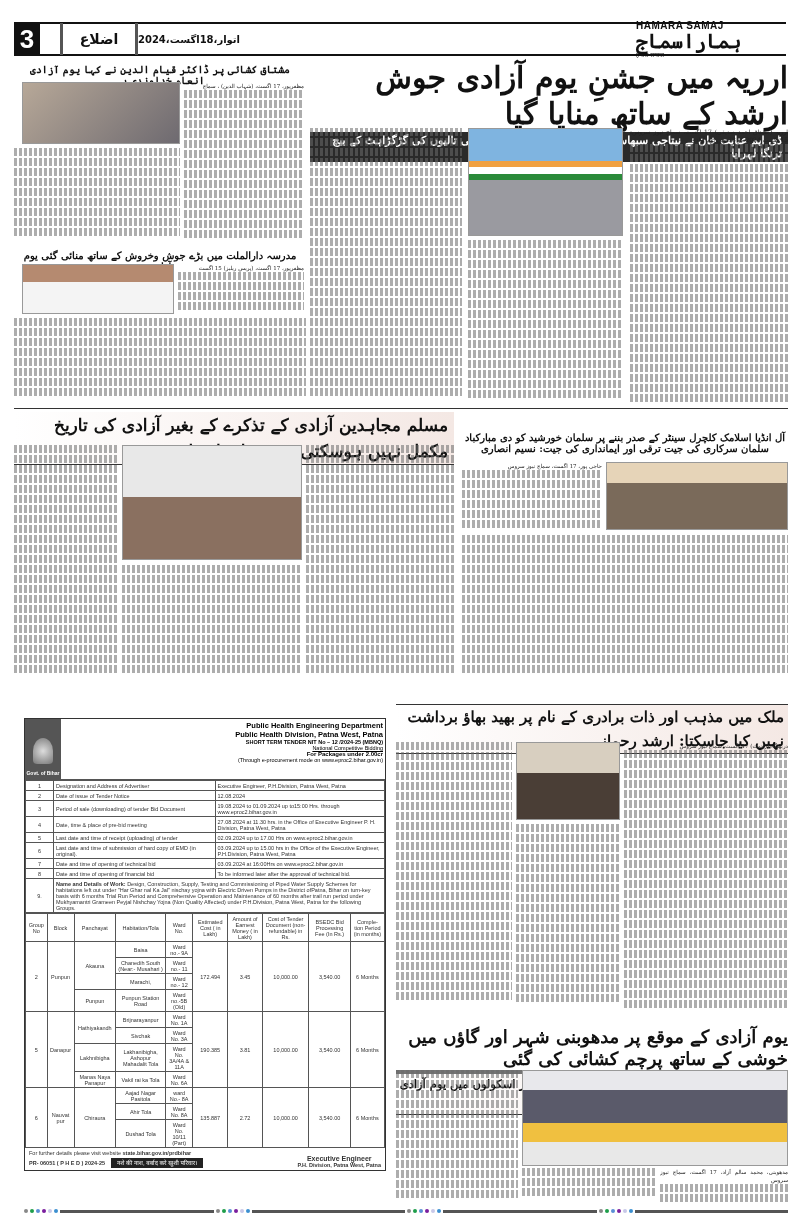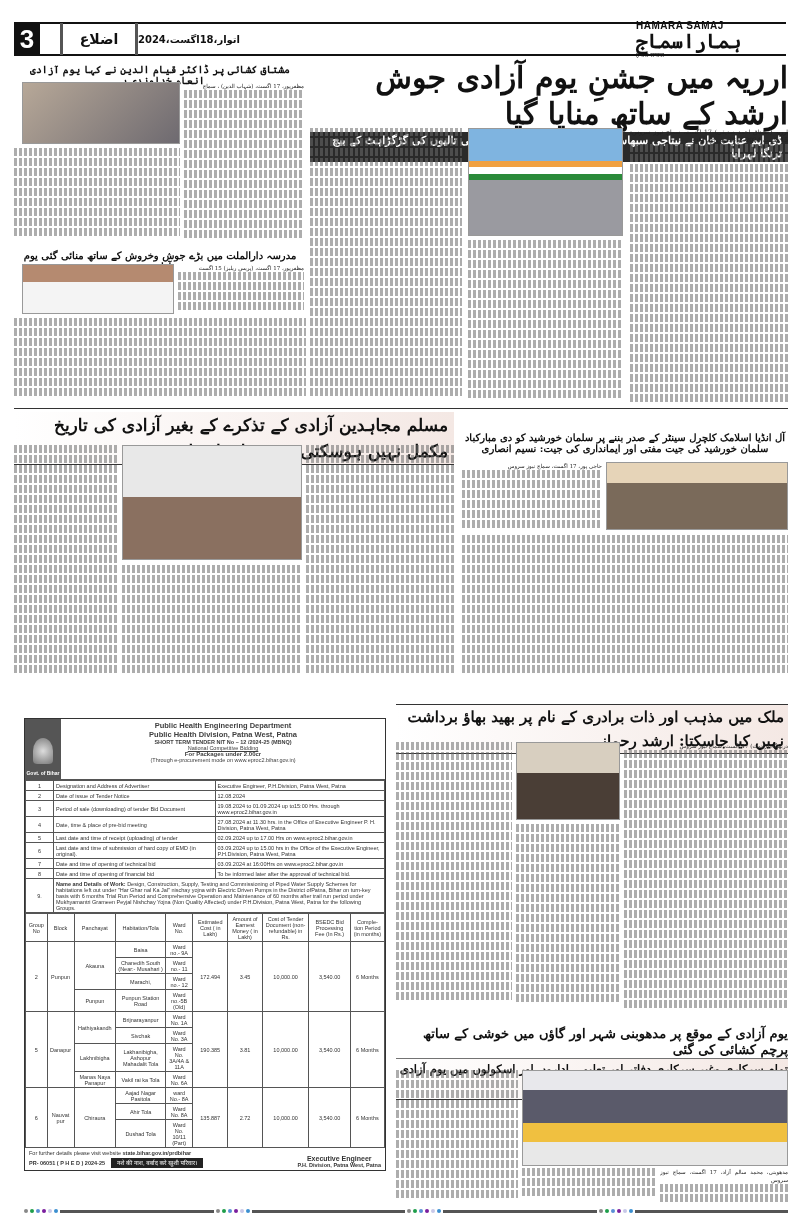--- a/index.html
+++ b/index.html
@@ -241,21 +241,21 @@
     <span></span>
     <span></span>
     <span></span>
     <span></span>
     <span></span>
     <span></span>
 </div>
 
 <div class="abs" style="left:462px;top:432px;width:326px">
   <div class="sub">آل انڈیا اسلامک کلچرل سینٹر کے صدر بننے پر سلمان خورشید کو دی مبارکباد</div>
-  <div class="sub">سلمان خورشید کی جیت مفتی اور ایمانداری کی جیت: نسیم انصاری</div>
+  <div class="sub">سلمان سرکاری کی جیت ترقی اور ایمانداری کی جیت: نسیم انصاری</div>
 </div>
 <div class="abs photo" style="left:606px;top:462px;width:182px;height:68px;background:linear-gradient(180deg,#e6d4b8 0 30%,#7a6a5a 30%)"></div>
 <div class="abs txt" style="left:462px;top:462px;width:140px;height:70px">
   <div class="ur" style="font-size:5.5px">حاجی پور، 17 اگست، سماج نیوز سروس</div>
   <span></span>
     <span></span>
     <span></span>
     <span></span>
     <span></span>
     <span></span>
@@ -353,21 +353,21 @@
     <span></span>
     <span></span>
     <span></span>
     <span></span>
     <span></span>
     <span></span>
     <span></span>
 </div>
 
 <div class="abs" style="left:396px;top:1026px;width:392px">
-  <div class="head-big" style="font-size:13px;line-height:16px;border-bottom:1px solid #737373">یوم آزادی کے موقع پر مدھوبنی شہر اور گاؤں میں خوشی کے ساتھ پرچم کشائی کی گئی</div>
+  <div class="head-big" style="font-size:18px;line-height:22px;border-bottom:4px solid #737373">یوم آزادی کے موقع پر مدھوبنی شہر اور گاؤں میں خوشی کے ساتھ پرچم کشائی کی گئی</div>
   <div class="head-big" style="font-size:11.5px;line-height:20px;background:linear-gradient(90deg,#fff,#f4e8e4);border-bottom:1px solid #333">تمام سرکاری وغیر سرکاری دفاتر اور تعلیمی اداروں اور اسکولوں میں یوم آزادی جوش وخروش سے منایا گیا</div>
 </div>
 <div class="abs photo" style="left:522px;top:1070px;width:266px;height:96px;background:linear-gradient(180deg,#e8e8ec 0 20%,#5a5a6a 20% 55%,#f0c040 55% 75%,#e8e8e8 75%)"></div>
 <div class="abs txt" style="left:396px;top:1070px;width:122px;height:134px">
   <span></span>
     <span></span>
     <span></span>
     <span></span>
     <span></span>
     <span></span>
@@ -389,21 +389,21 @@
     <span></span>
     <span></span>
 </div>
 
 <div class="abs" style="left:24px;top:718px;width:362px;border:1px solid #333;background:#fff">
   <div style="display:flex;border-bottom:0.6px solid #555">
     <div style="width:36px;height:60px;background:#555;color:#fff;font:bold 5px 'Liberation Sans',sans-serif;display:flex;flex-direction:column;align-items:center;justify-content:flex-end;padding-bottom:3px">
       <div style="width:20px;height:26px;border-radius:50% 50% 4px 4px;background:radial-gradient(circle,#ddd,#777);margin-bottom:6px"></div>
       <span>Govt. of Bihar</span>
     </div>
-    <div style="flex:1;text-align:center;font-family:'Liberation Sans',sans-serif;color:#404040;padding:2px">
+    <div style="flex:1;text-align:right;font-family:'Liberation Sans',sans-serif;color:#000000;padding:2px">
       <div style="font:bold 7.5px 'Liberation Sans',sans-serif">Public Health Engineering Department</div>
       <div style="font:bold 7.5px 'Liberation Sans',sans-serif">Public Health Division, Patna West, Patna</div>
       <div style="font:bold 5.5px 'Liberation Sans',sans-serif">SHORT TERM TENDER NIT No – 12 /2024-25 (MBNQ)</div>
       <div style="font-size:5.5px;text-decoration:underline">National Competitive Bidding</div>
       <div style="font:bold 6px 'Liberation Sans',sans-serif">For Packages under 2.00cr</div>
       <div style="font-size:5.5px">(Through e-procurement mode on www.eproc2.bihar.gov.in)</div>
     </div>
   </div>
   <table class="tender">
     <tbody id="tender-info">

